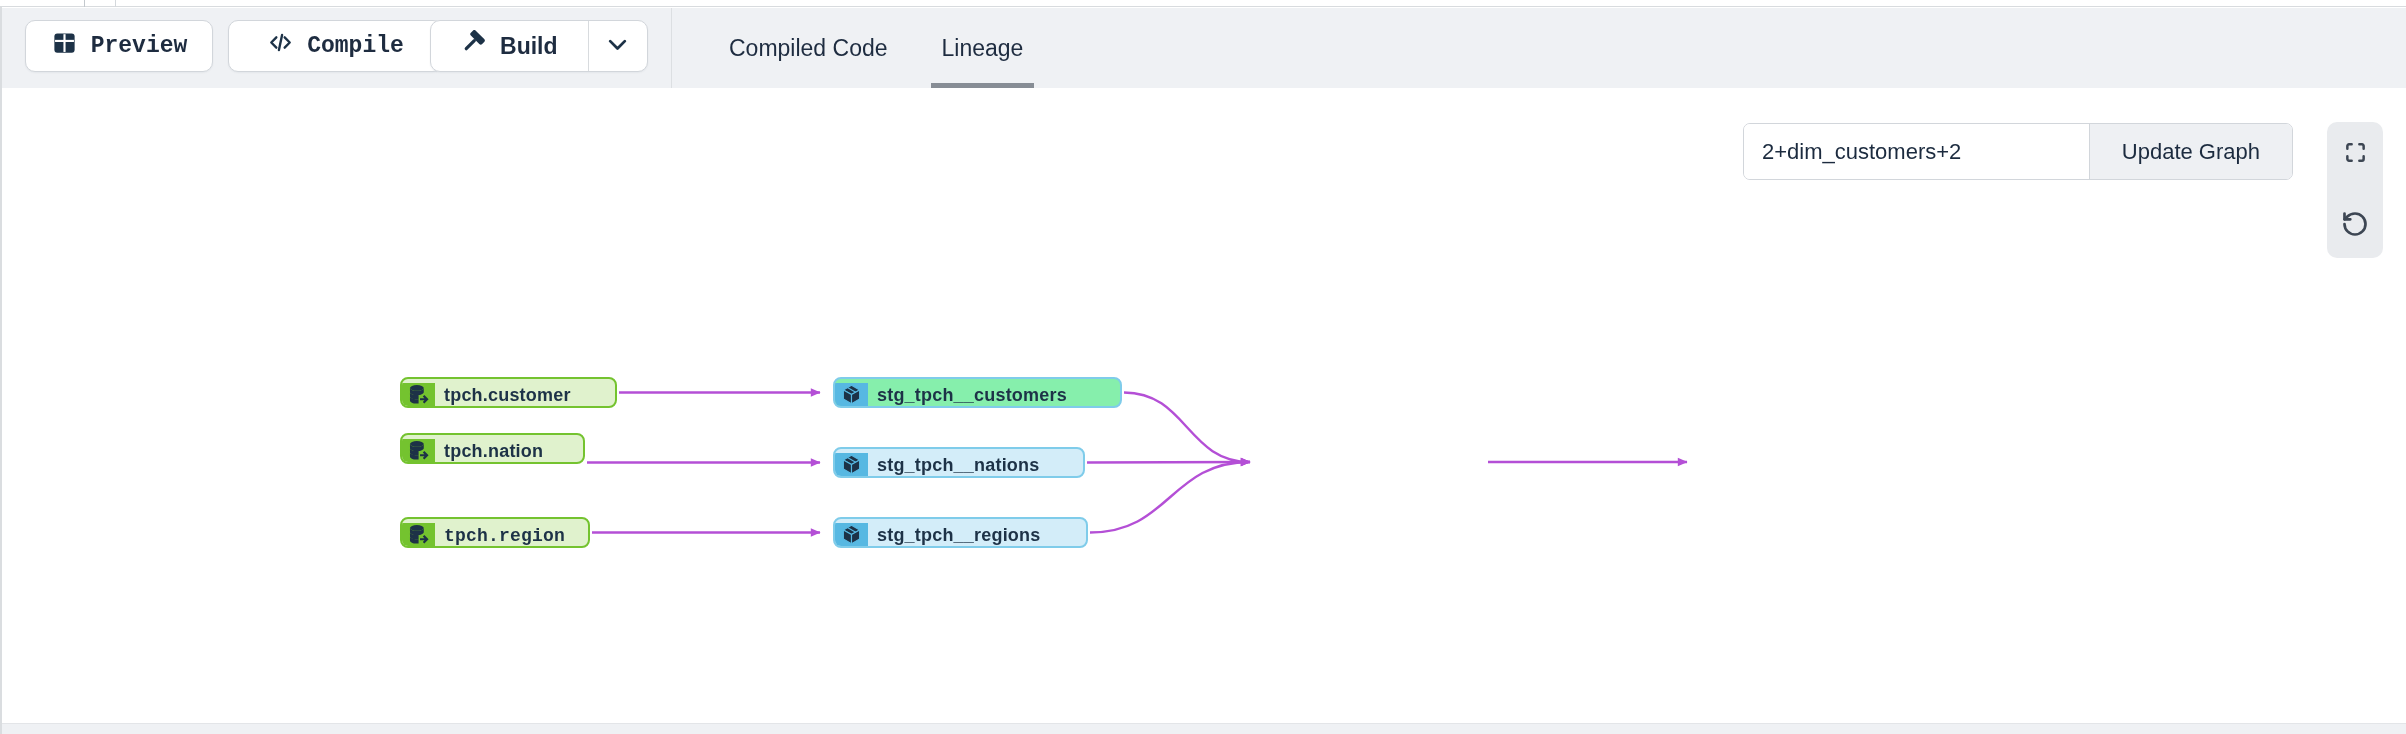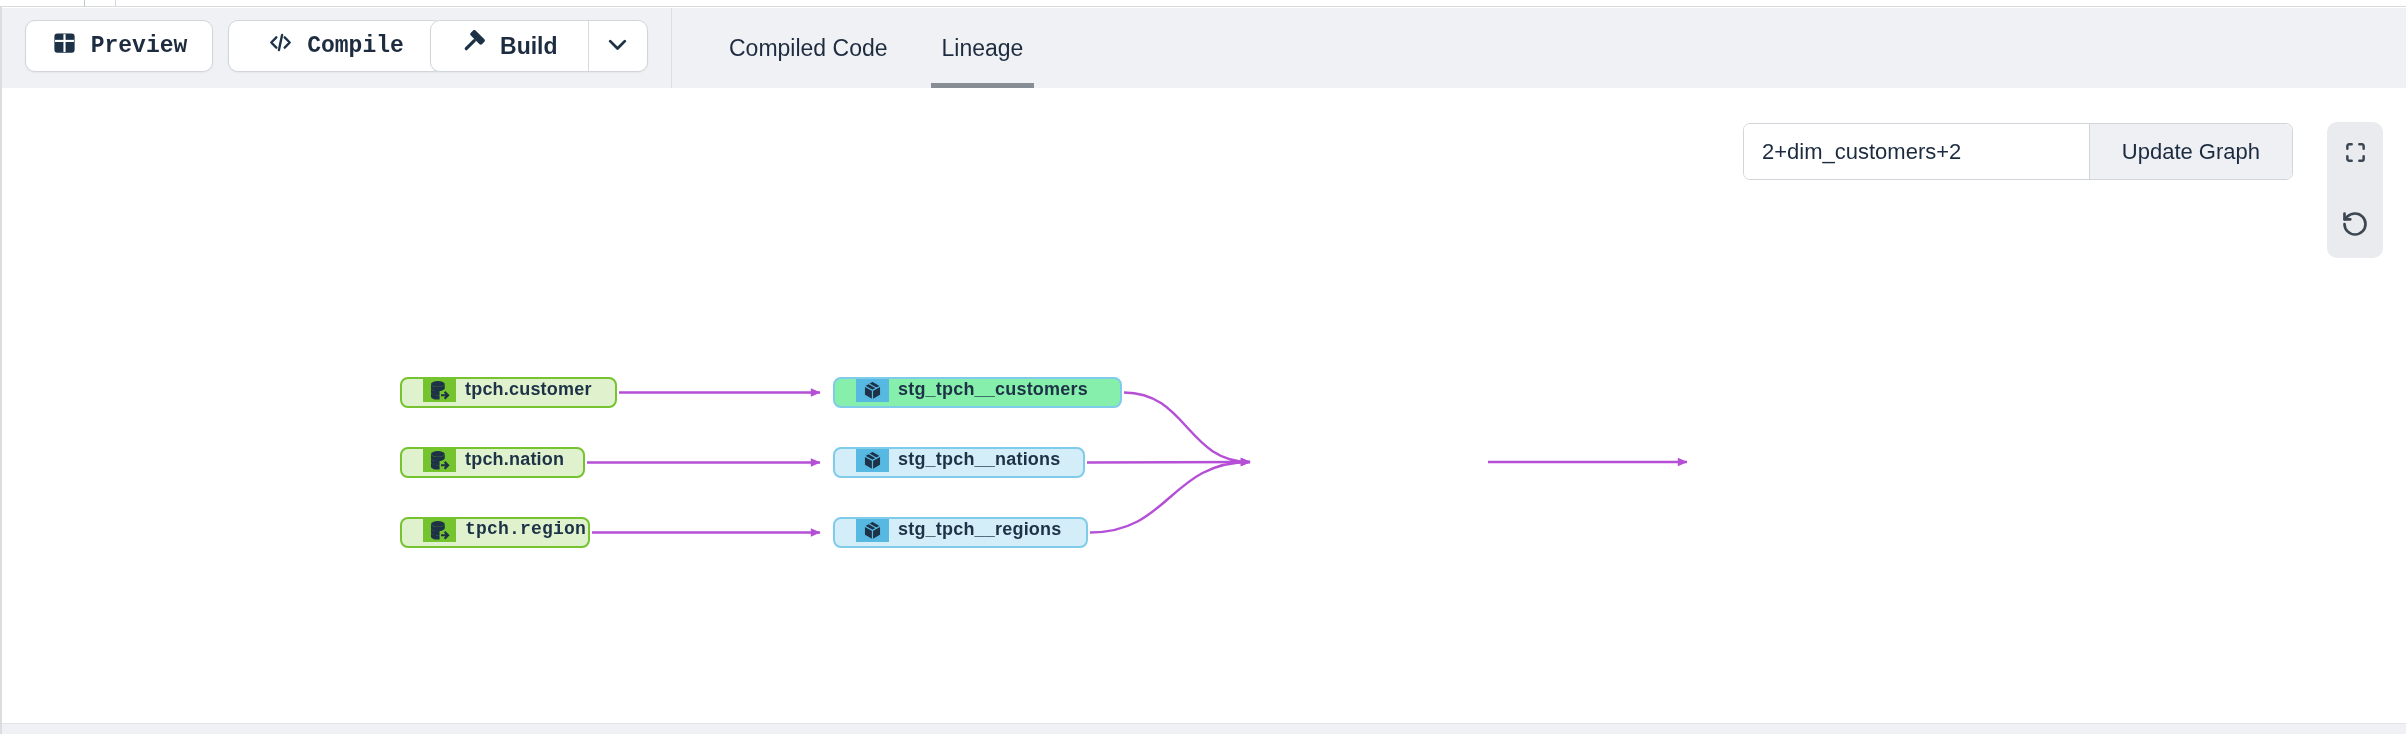--- a/index.html
+++ b/index.html
@@ -42,22 +42,22 @@
                 font-size:22px; font-weight:500; font-family:"Liberation Sans", sans-serif; cursor:pointer; }
 
   
   .side-panel { position:absolute; left:2327px; top:34px; width:56px; height:136px; background:#e9ebee; border-radius:10px;
                 display:flex; flex-direction:column; align-items:center; justify-content:space-between; padding:12px 0; }
   .icon-btn { width:40px; height:40px; display:flex; align-items:center; justify-content:center; cursor:pointer; border-radius:6px; }
 
   
   .graph-layer { position:absolute; left:0; top:-88px; width:2406px; height:734px; }
   .edges-svg { position:absolute; left:0; top:0; pointer-events:none; }
-  .node { position:absolute; display:flex; align-items:flex-start; border:2px solid; border-radius:8px; cursor:pointer; overflow:hidden;
-          background-clip:padding-box;padding-left:21px; }
+  .node { position:absolute; display:flex; align-items:flex-end; border:2px solid; border-radius:8px; cursor:pointer; overflow:hidden;
+          background-clip:padding-box; }
   .nsec { width:33px; display:flex; align-items:center; justify-content:center; flex:none; }
   .nlabel { display:flex; align-items:center; padding:0 14px 0 9px; white-space:nowrap; font-weight:700; font-size:18px; letter-spacing:.2px; }
   .node.selected { border-radius:9px; }
   .node.selected .nlabel { font-size:19px; padding-left:5px; }
 
   .bottom-strip { position:absolute; left:0; top:723px; width:2406px; height:11px; background:#eff1f4; border-top:1px solid #e3e5e8; }
 </style>
 </head>
 <body>
 
@@ -170,21 +170,21 @@
   <ellipse cx="10.3" cy="5.2" rx="7.2" ry="3"></ellipse>
   <path d="M3.1 5.2v4.4c0 1.66 3.22 3 7.2 3s7.2-1.34 7.2-3V5.2c0 1.66-3.22 3-7.2 3s-7.2-1.34-7.2-3z"></path>
   <path d="M3.1 9.6v4.4c0 1.66 3.22 3 7.2 3 .6 0 1.2-.03 1.8-.09V12.5c-.6.06-1.2.1-1.8.1-3.98 0-7.2-1.35-7.2-3z"></path>
   <path d="M3.1 14v4.4c0 1.66 3.22 3 7.2 3 .6 0 1.2-.03 1.8-.09v-4.4c-.6.06-1.2.1-1.8.1-3.98 0-7.2-1.35-7.2-3.1z"></path>
   <path d="M13.6 15.9h4.6l-1.7-1.7 1.6-1.6 4.4 4.4-4.4 4.4-1.6-1.6 1.7-1.7h-4.6z"></path>
               </g>
             </svg>
           </div>
           <div class="nlabel" style="color:#1d3247">tpch.customer</div>
         </div>
-        <div class="node" style="left: 400px; top: 447px; width: 185px; height: 31px; background: rgb(224, 242, 205); border-color: rgb(116, 195, 47);">
+        <div class="node" style="left: 400px; top: 433px; width: 185px; height: 31px; background: rgb(224, 242, 205); border-color: rgb(116, 195, 47);">
           <div class="nsec" style="background:#74c32f">
             <svg viewBox="0 0 24 24" width="23" height="23">
               <g fill="#1d3247">
   <ellipse cx="10.3" cy="5.2" rx="7.2" ry="3"></ellipse>
   <path d="M3.1 5.2v4.4c0 1.66 3.22 3 7.2 3s7.2-1.34 7.2-3V5.2c0 1.66-3.22 3-7.2 3s-7.2-1.34-7.2-3z"></path>
   <path d="M3.1 9.6v4.4c0 1.66 3.22 3 7.2 3 .6 0 1.2-.03 1.8-.09V12.5c-.6.06-1.2.1-1.8.1-3.98 0-7.2-1.35-7.2-3z"></path>
   <path d="M3.1 14v4.4c0 1.66 3.22 3 7.2 3 .6 0 1.2-.03 1.8-.09v-4.4c-.6.06-1.2.1-1.8.1-3.98 0-7.2-1.35-7.2-3.1z"></path>
   <path d="M13.6 15.9h4.6l-1.7-1.7 1.6-1.6 4.4 4.4-4.4 4.4-1.6-1.6 1.7-1.7h-4.6z"></path>
               </g>
             </svg>

